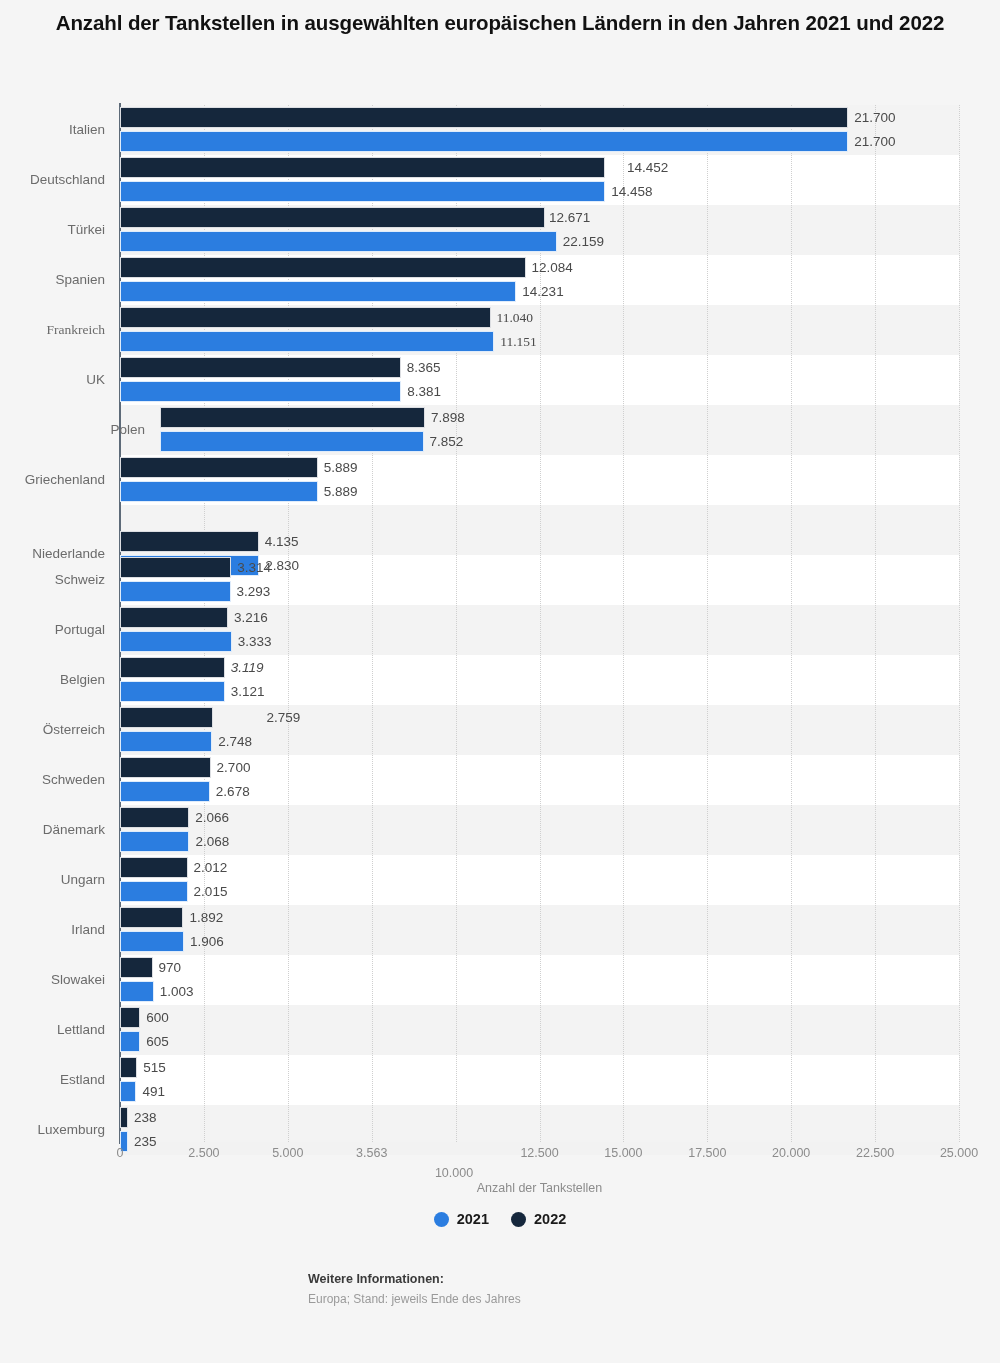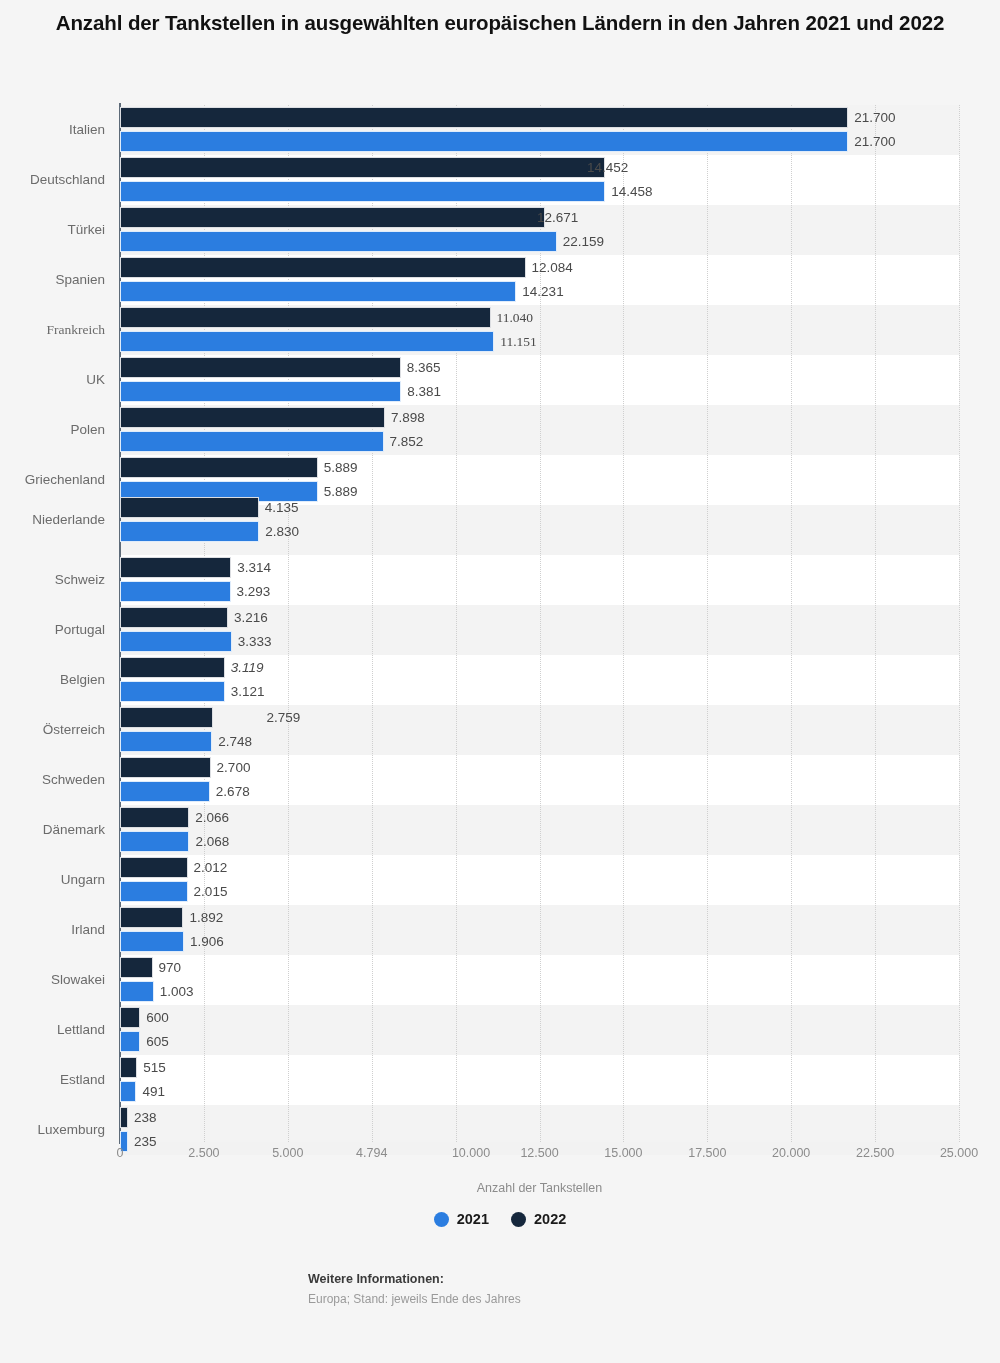--- a/index.html
+++ b/index.html
@@ -148,28 +148,28 @@
         <div class="row" style="top: 0px;">
           <div class="cat-label">Italien</div>
           <div class="bar y2022" style="width: 728.252px; background: rgb(21, 39, 60);"></div>
           <div class="val y2022" style="left: 734.252px;">21.700</div>
           <div class="bar y2021" style="width: 728.252px; background: rgb(43, 125, 224);"></div>
           <div class="val y2021" style="left: 734.252px;">21.700</div>
         </div>
         <div class="row" style="top: 50px;">
           <div class="cat-label">Deutschland</div>
           <div class="bar y2022" style="width: 485.009px; background: rgb(21, 39, 60);"></div>
-          <div class="val y2022" style="left: 467px;">14.452</div>
+          <div class="val y2022" style="left: 507px;">14.452</div>
           <div class="bar y2021" style="width: 485.21px; background: rgb(43, 125, 224);"></div>
           <div class="val y2021" style="left: 491.21px;">14.458</div>
         </div>
         <div class="row" style="top: 100px;">
           <div class="cat-label">Türkei</div>
           <div class="bar y2022" style="width: 425.239px; background: rgb(21, 39, 60);"></div>
-          <div class="val y2022" style="left: 417px; text-align: right;">12.671</div>
+          <div class="val y2022" style="left: 429px; text-align: right;">12.671</div>
           <div class="bar y2021" style="width: 436.649px; background: rgb(43, 125, 224);"></div>
           <div class="val y2021" style="left: 442.649px;">22.159</div>
         </div>
         <div class="row" style="top: 150px;">
           <div class="cat-label">Spanien</div>
           <div class="bar y2022" style="width: 405.539px; background: rgb(21, 39, 60);"></div>
           <div class="val y2022" style="left: 411.539px;">12.084</div>
           <div class="bar y2021" style="width: 396.344px; background: rgb(43, 125, 224);"></div>
           <div class="val y2021" style="left: 402.344px;">14.231</div>
         </div>
@@ -180,35 +180,35 @@
           <div class="bar y2021" style="width: 374.228px; background: rgb(43, 125, 224);"></div>
           <div class="val y2021" style="left: 380.228px;">11.151</div>
         </div>
         <div class="row" style="top: 250px;">
           <div class="cat-label">UK</div>
           <div class="bar y2022" style="width: 280.729px; background: rgb(21, 39, 60);"></div>
           <div class="val y2022" style="left: 286.729px;">8.365</div>
           <div class="bar y2021" style="width: 281.266px; background: rgb(43, 125, 224);"></div>
           <div class="val y2021" style="left: 287.266px;">8.381</div>
         </div>
-        <div class="row" style="top: 300px;">
+        <div class="row" style="top: 300px; margin-left: 40px;">
           <div class="cat-label">Polen</div>
           <div class="bar y2022" style="width: 265.057px; background: rgb(21, 39, 60);"></div>
           <div class="val y2022" style="left: 271.057px;">7.898</div>
           <div class="bar y2021" style="width: 263.513px; background: rgb(43, 125, 224);"></div>
           <div class="val y2021" style="left: 269.513px;">7.852</div>
         </div>
         <div class="row" style="top: 350px;">
           <div class="cat-label">Griechenland</div>
           <div class="bar y2022" style="width: 197.635px; background: rgb(21, 39, 60);"></div>
           <div class="val y2022" style="left: 203.635px;">5.889</div>
           <div class="bar y2021" style="width: 197.635px; background: rgb(43, 125, 224);"></div>
           <div class="val y2021" style="left: 203.635px;">5.889</div>
         </div>
-        <div class="row" style="top: 390px;">
+        <div class="row" style="top: 424px;">
           <div class="cat-label">Niederlande</div>
           <div class="bar y2022" style="width: 138.771px; background: rgb(21, 39, 60);"></div>
           <div class="val y2022" style="left: 144.771px;">4.135</div>
           <div class="bar y2021" style="width: 139.173px; background: rgb(43, 125, 224);"></div>
           <div class="val y2021" style="left: 145.173px;">2.830</div>
         </div>
         <div class="row" style="top: 450px;">
           <div class="cat-label">Schweiz</div>
           <div class="bar y2022" style="width: 111.218px; background: rgb(21, 39, 60);"></div>
           <div class="val y2022" style="left: 117.218px;">3.314</div>
@@ -292,22 +292,22 @@
           <div class="bar y2021" style="width: 7.8866px; background: rgb(43, 125, 224);"></div>
           <div class="val y2021" style="left: 13.8866px;">235</div>
         </div>
       </div>
   </div>
 
   <div class="xticks" id="xticks">
       <div class="xtick" style="left: 0px;">0</div>
       <div class="xtick" style="left: 83.9px;">2.500</div>
       <div class="xtick" style="left: 167.8px;">5.000</div>
-      <div class="xtick" style="left: 251.7px;">4.794</div>
-      <div class="xtick" style="left: 351px;">10.000</div>
+      <div class="xtick" style="left: 251.7px;">3.563</div>
+      <div class="xtick" style="left: 334px; margin-top: 20px;">10.000</div>
       <div class="xtick" style="left: 419.5px;">12.500</div>
       <div class="xtick" style="left: 503.4px;">15.000</div>
       <div class="xtick" style="left: 587.3px;">17.500</div>
       <div class="xtick" style="left: 671.2px;">20.000</div>
       <div class="xtick" style="left: 755.1px;">22.500</div>
       <div class="xtick" style="left: 839px;">25.000</div>
     </div>
   <div class="xaxis-title">Anzahl der Tankstellen</div>
 
   <div class="legend" id="legend">

